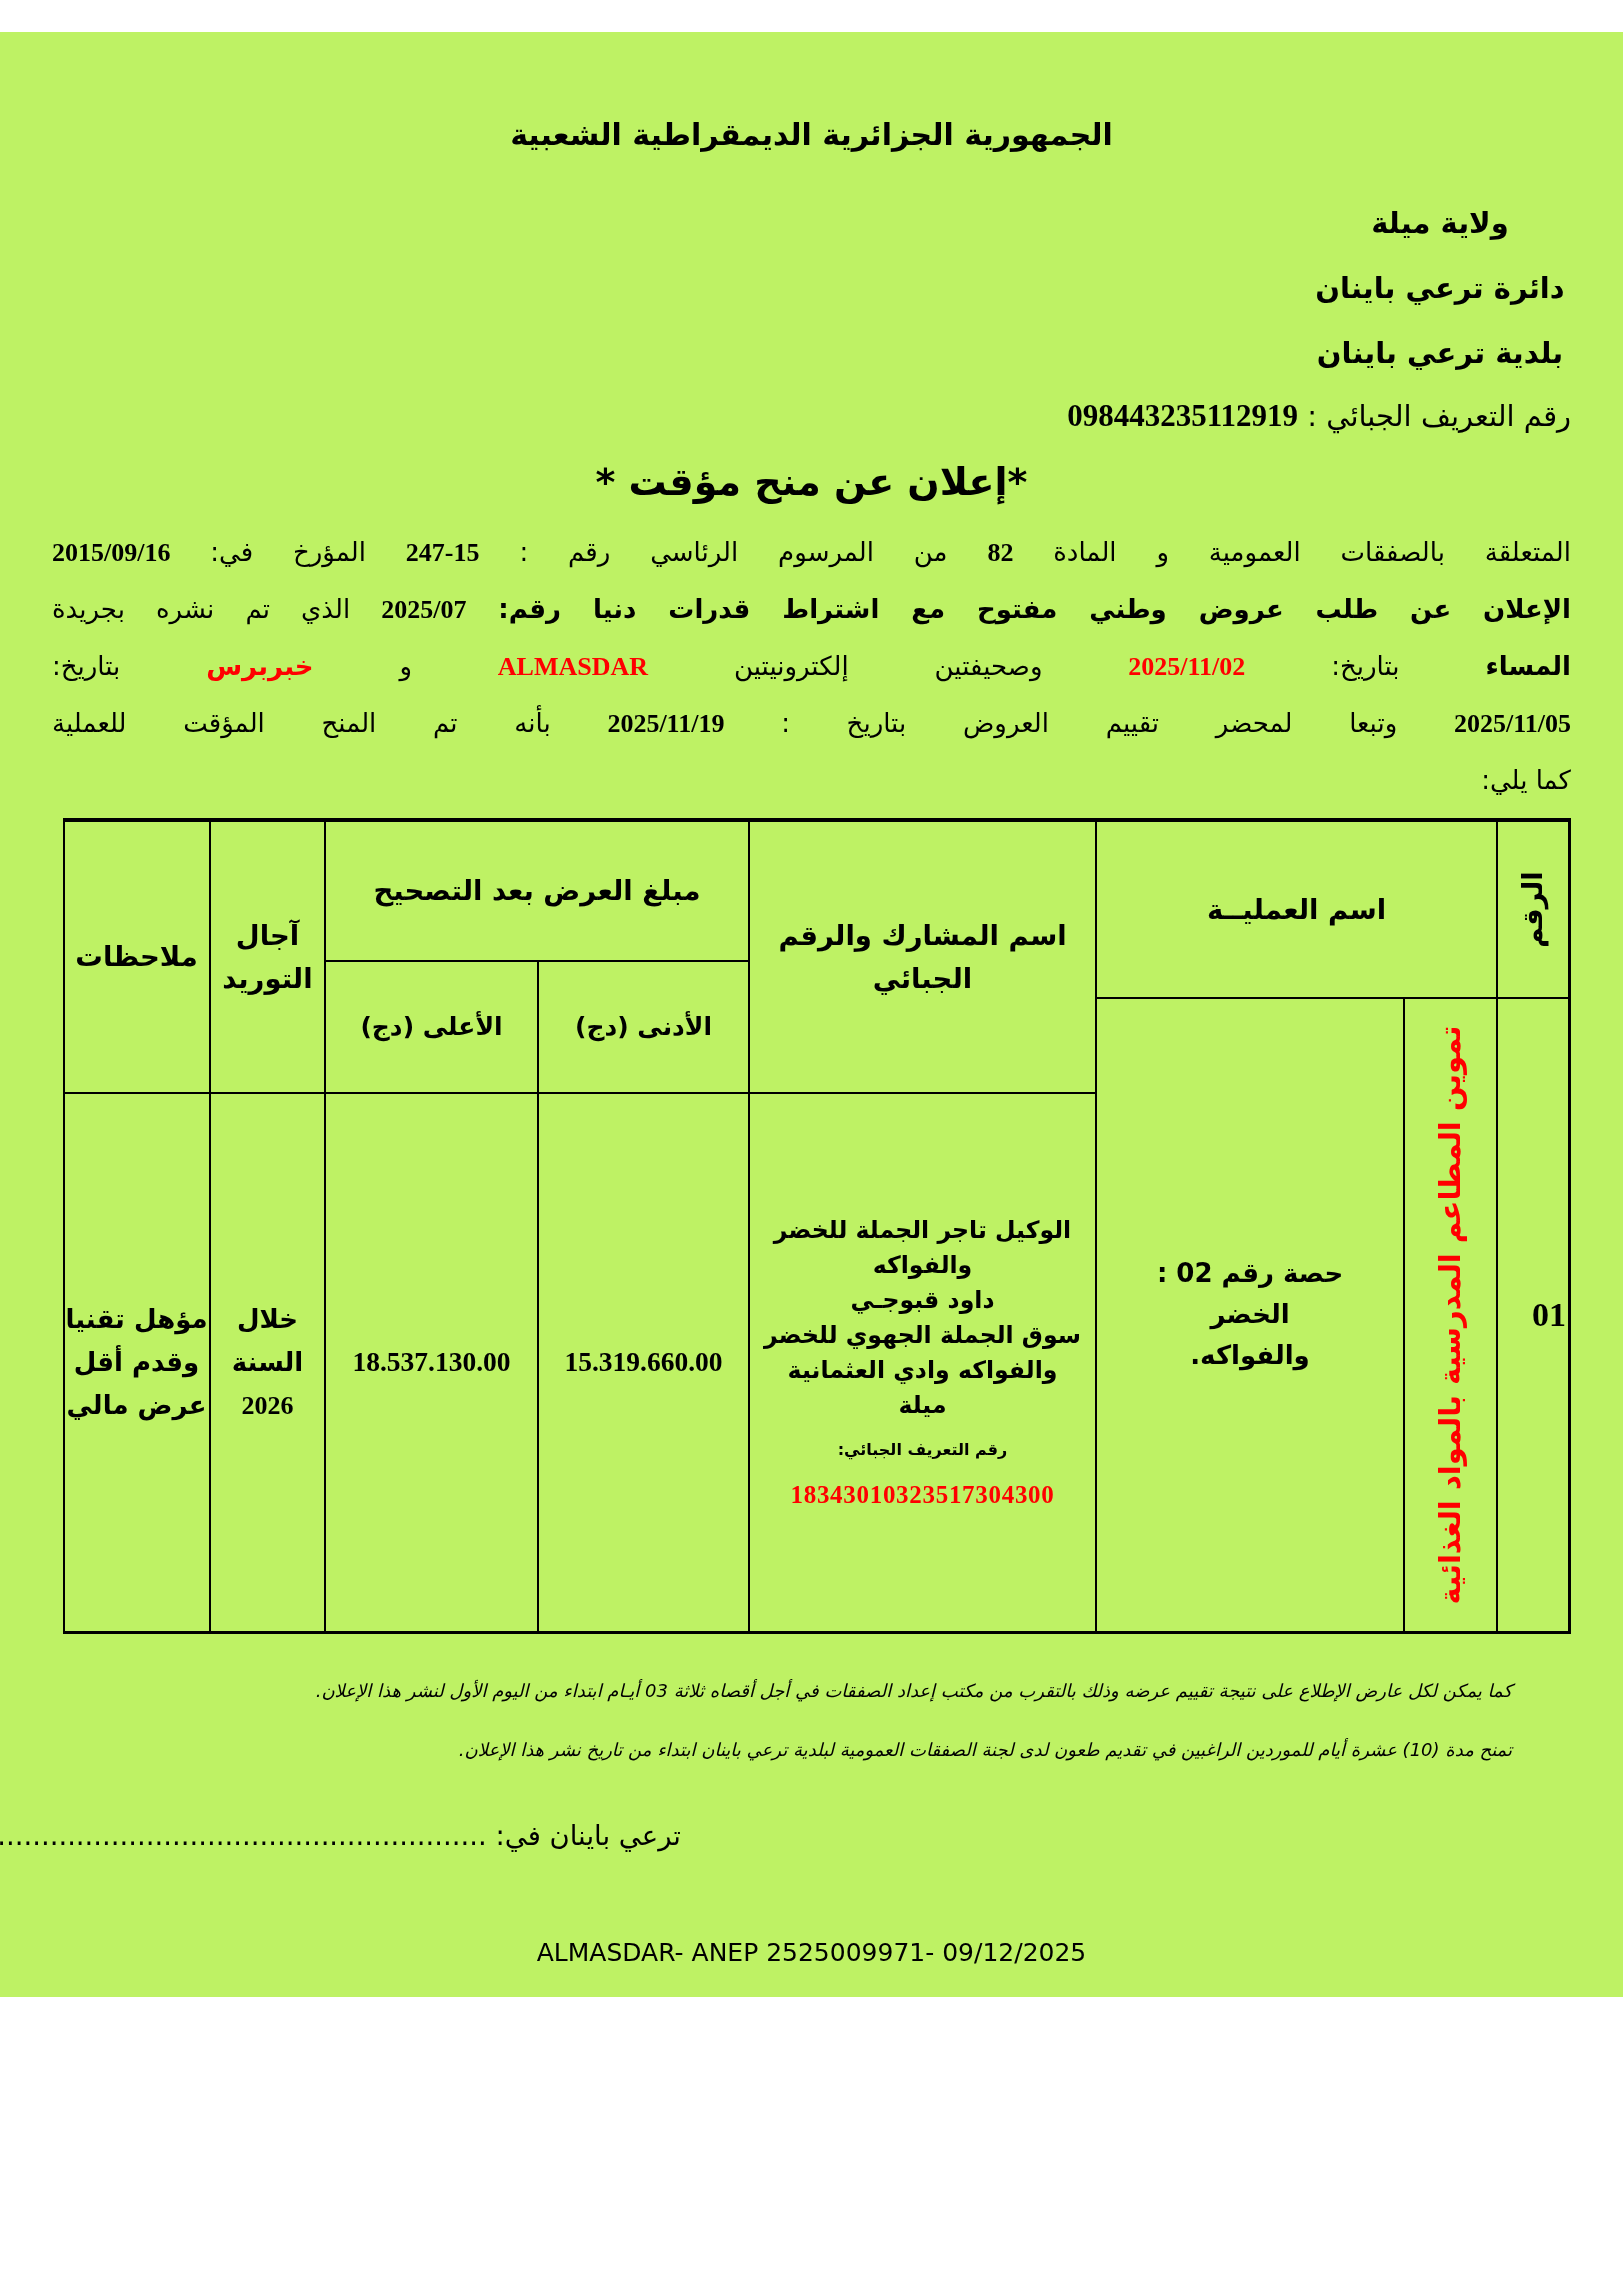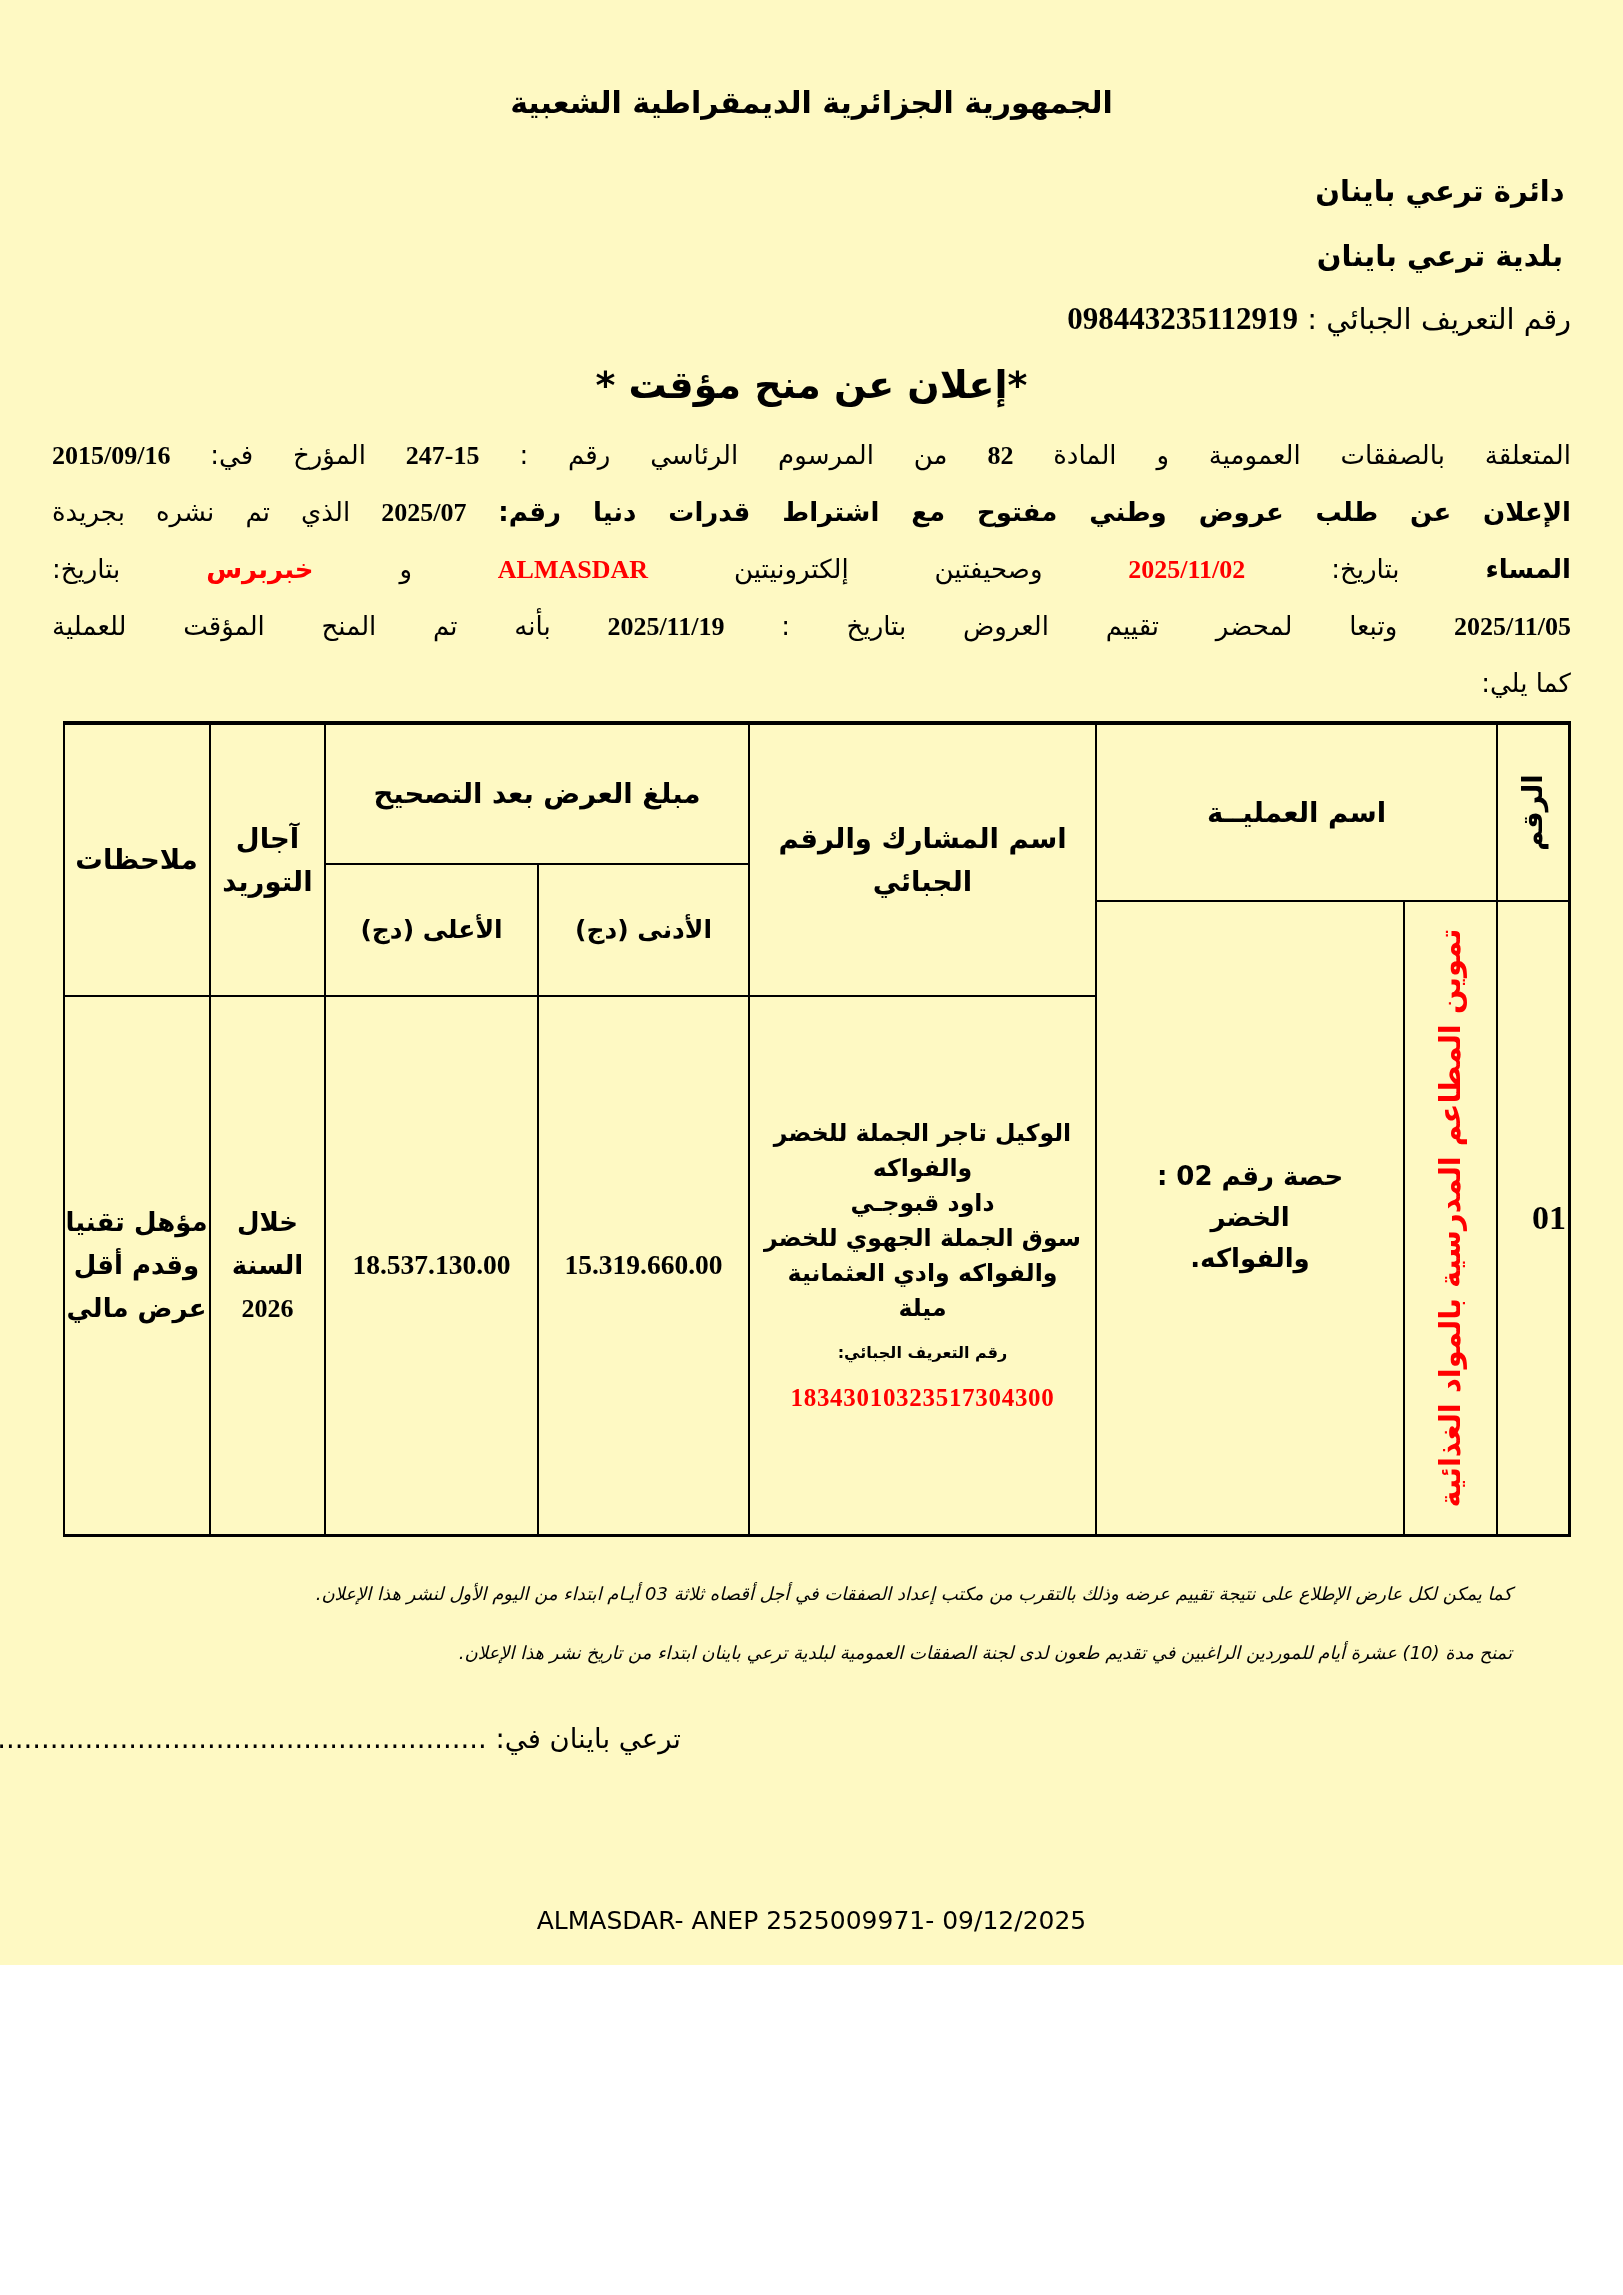--- a/index.html
+++ b/index.html
@@ -1,25 +1,26 @@
 <!DOCTYPE html>
 <html lang="ar" dir="rtl" style="font-size:10.5px"><head>
 <meta charset="utf-8">
 <style>
   * { box-sizing: border-box; margin: 0; padding: 0; }
   html, body { background: #ffffff; }
   .page {
     position: relative;
     width: 1623px;
     height: 1965px;
-    background: #fef9c3;
+    background: #bef264;
     color: #000000;
     font-family: "DejaVu Sans", sans-serif;
     direction: rtl;
     overflow: hidden;
+    margin-top: 32px;
   }
   .content { padding: 0 52px; }
 
   
   .republic {
     padding-top: 85px;
     text-align: center;
     font-size: 30px;
     font-weight: bold;
   }
@@ -138,20 +139,21 @@
 </style>
 </head>
 <body>
 
 <div class="page">
   <div class="content">
 
     <div class="republic">الجمهورية الجزائرية الديمقراطية الشعبية</div>
 
     <div class="gov-block">
+      <div>ولاية ميلة</div>
       <div>دائرة ترعي باينان</div>
       <div>بلدية ترعي باينان</div>
     </div>
 
     <div class="taxline">
       <span>رقم التعريف الجبائي :</span>
       <span class="val">098443235112919</span>
     </div>
 
     <div class="doc-title">*إعلان عن منح مؤقت *</div>

